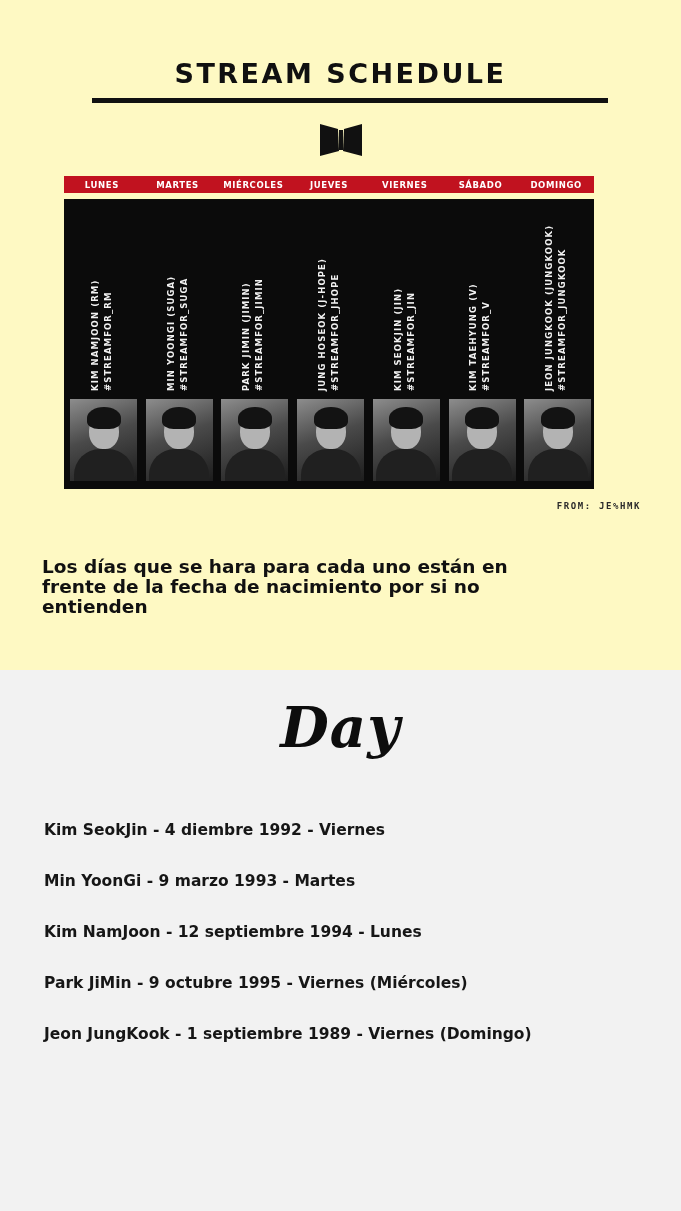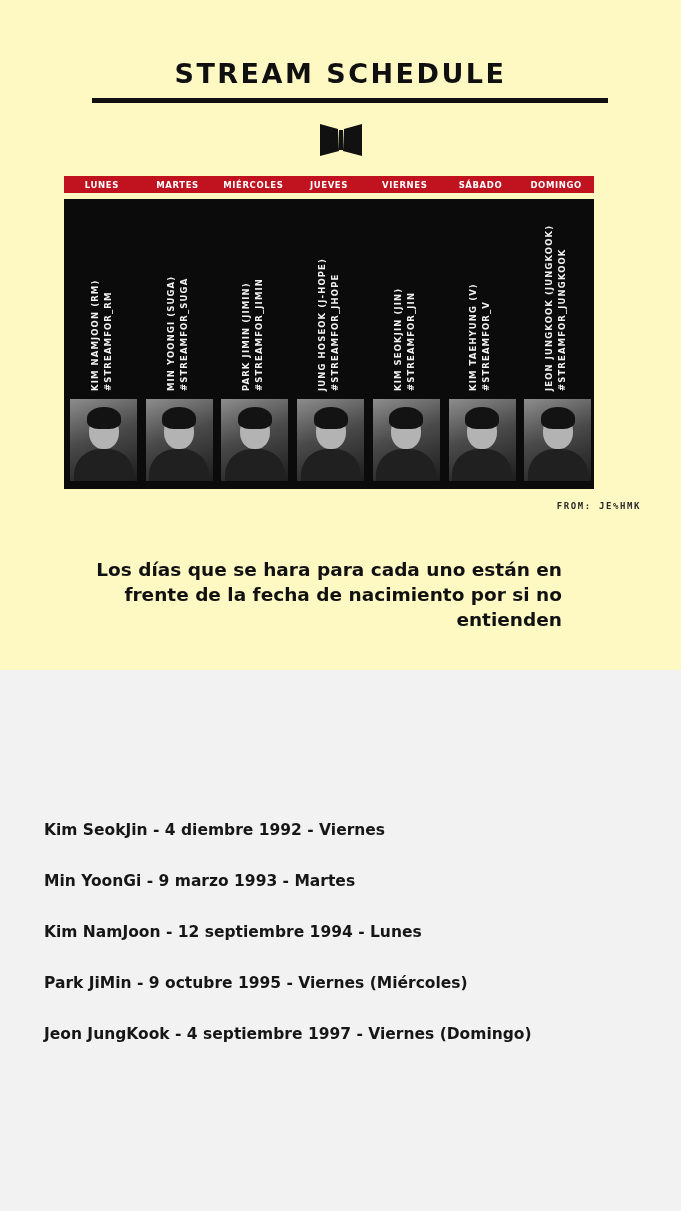--- a/index.html
+++ b/index.html
@@ -153,23 +153,22 @@
   }
   
   .note {
     position: absolute;
     top: 557px;
     left: 42px;
     width: 520px;
     font-family: "DejaVu Sans", sans-serif;
     font-weight: 700;
     font-size: 18.5px;
-    line-height: 25px;
+    line-height: 20px;
     color: #111111;
-    text-align: right;
   }
   
   .panel {
     position: absolute;
     top: 670px;
     left: 0;
     width: 681px;
     height: 541px;
     background: #f2f2f2;
   }
@@ -311,22 +310,23 @@
       </div>
     </div>
 
   </div>
 
   <div class="credit">FROM: JE%HMK</div>
 
   <div class="note">Los días que se hara para cada uno están en frente de la fecha de nacimiento por si no entienden</div>
 
   <div class="panel"></div>
+  <div class="script">Day</div>
 
   <div class="bd-list">
     <div class="bd-row">Kim SeokJin - 4 diembre 1992 - Viernes</div>
     <div class="bd-row">Min YoonGi - 9 marzo 1993 - Martes</div>
     <div class="bd-row">Kim NamJoon - 12 septiembre 1994 - Lunes</div>
     <div class="bd-row">Park JiMin - 9 octubre 1995 - Viernes (Miércoles)</div>
-    <div class="bd-row">Jeon JungKook - 4 septiembre 1997 - Viernes (Domingo)</div>
+    <div class="bd-row">Jeon JungKook - 1 septiembre 1989 - Viernes (Domingo)</div>
   </div>
 
 </div>
 
 </body></html>

